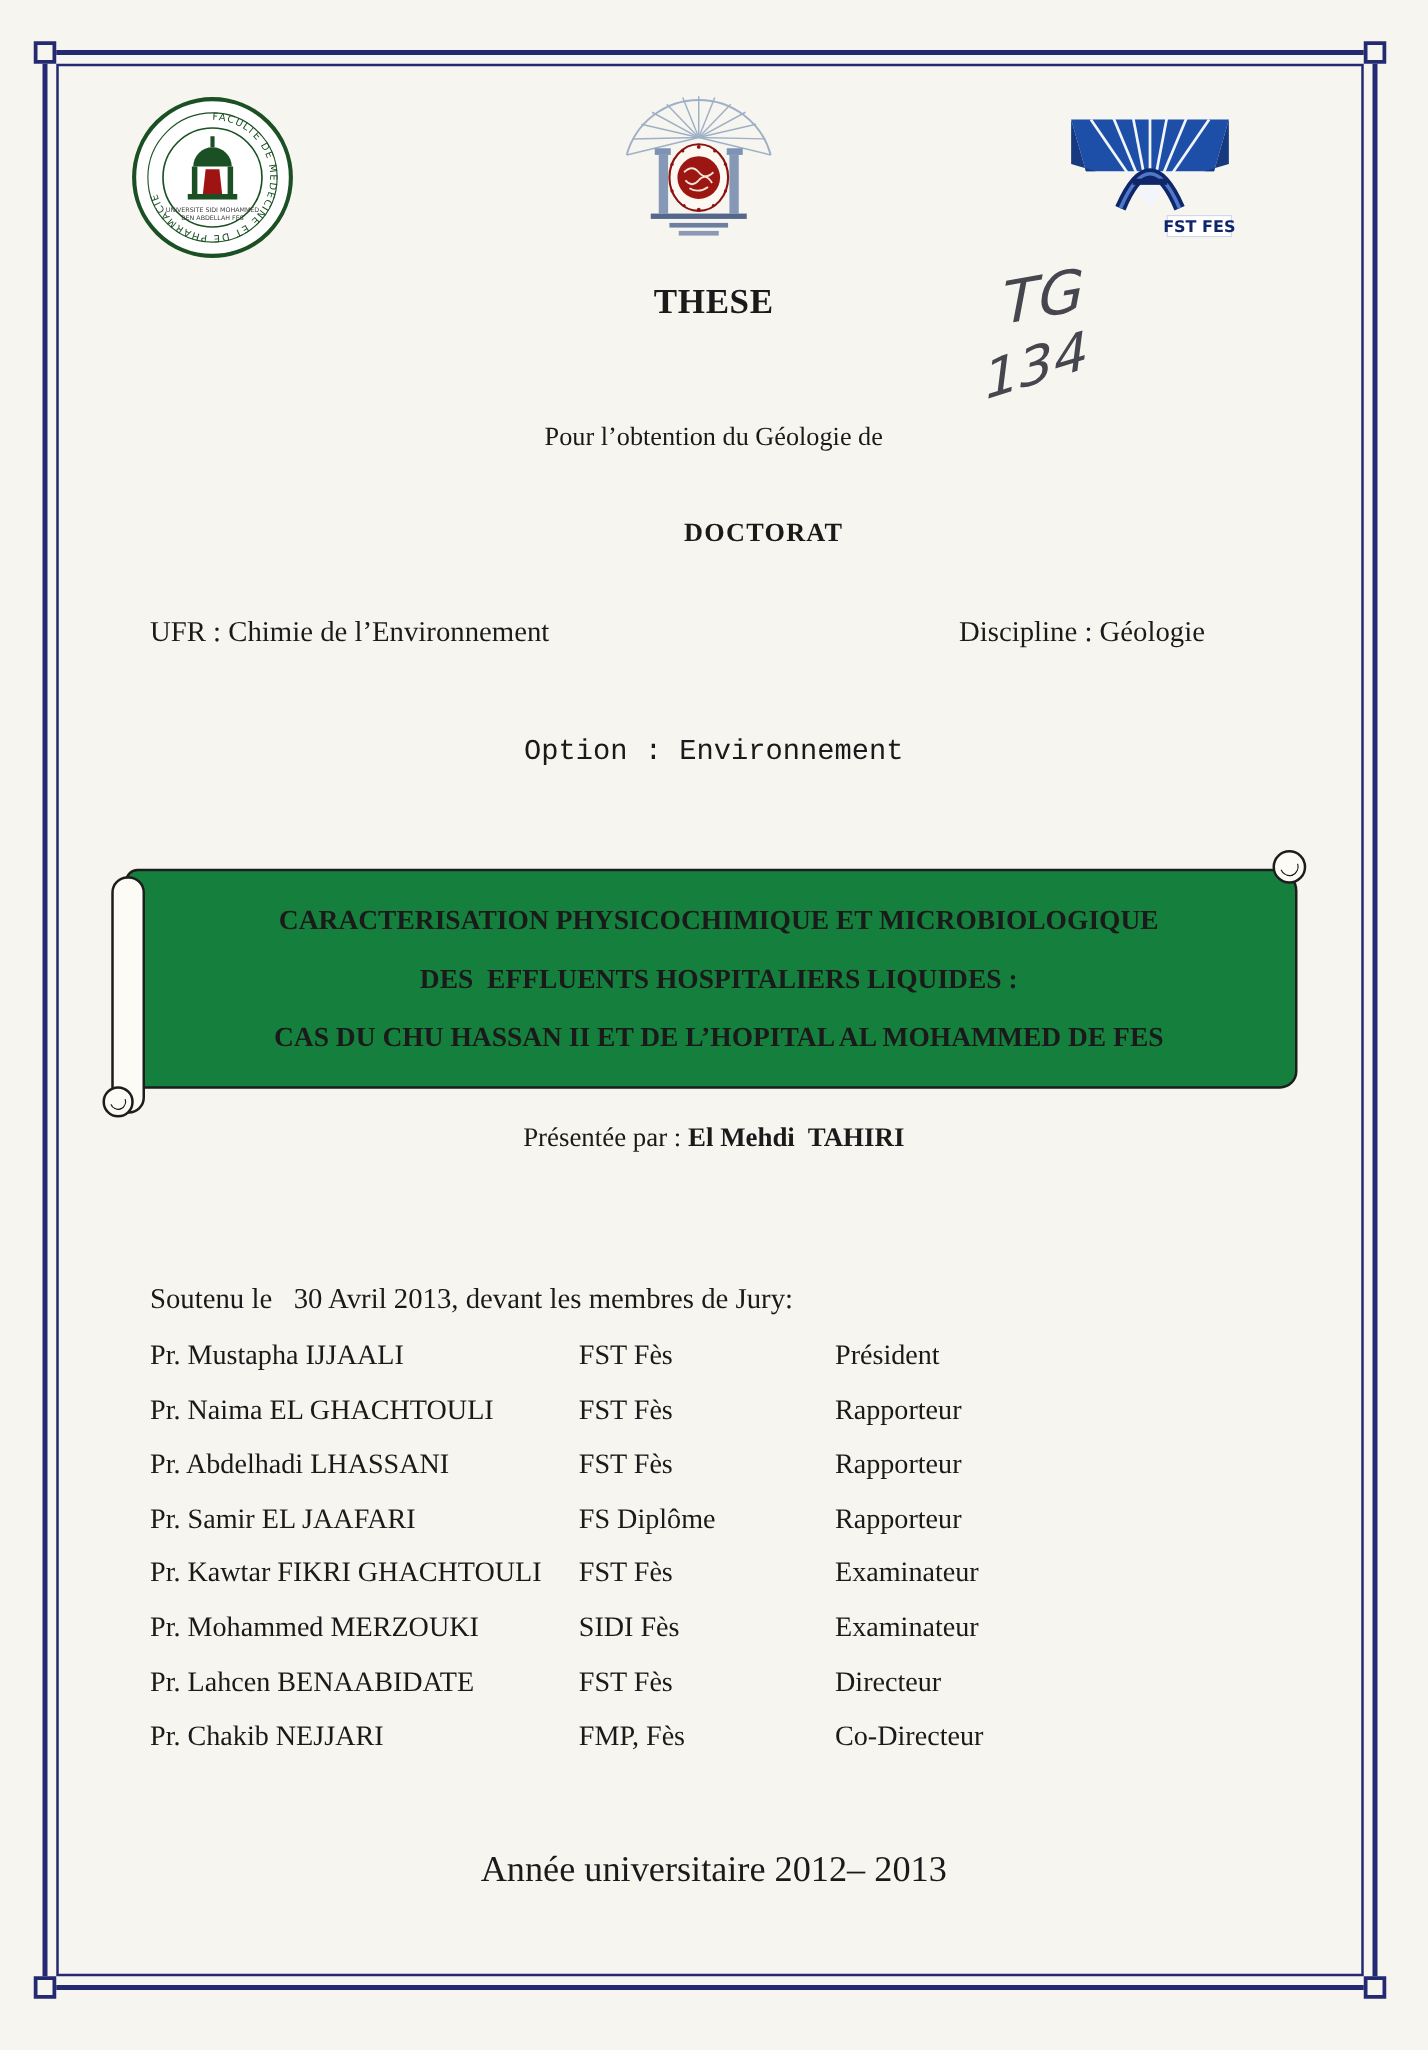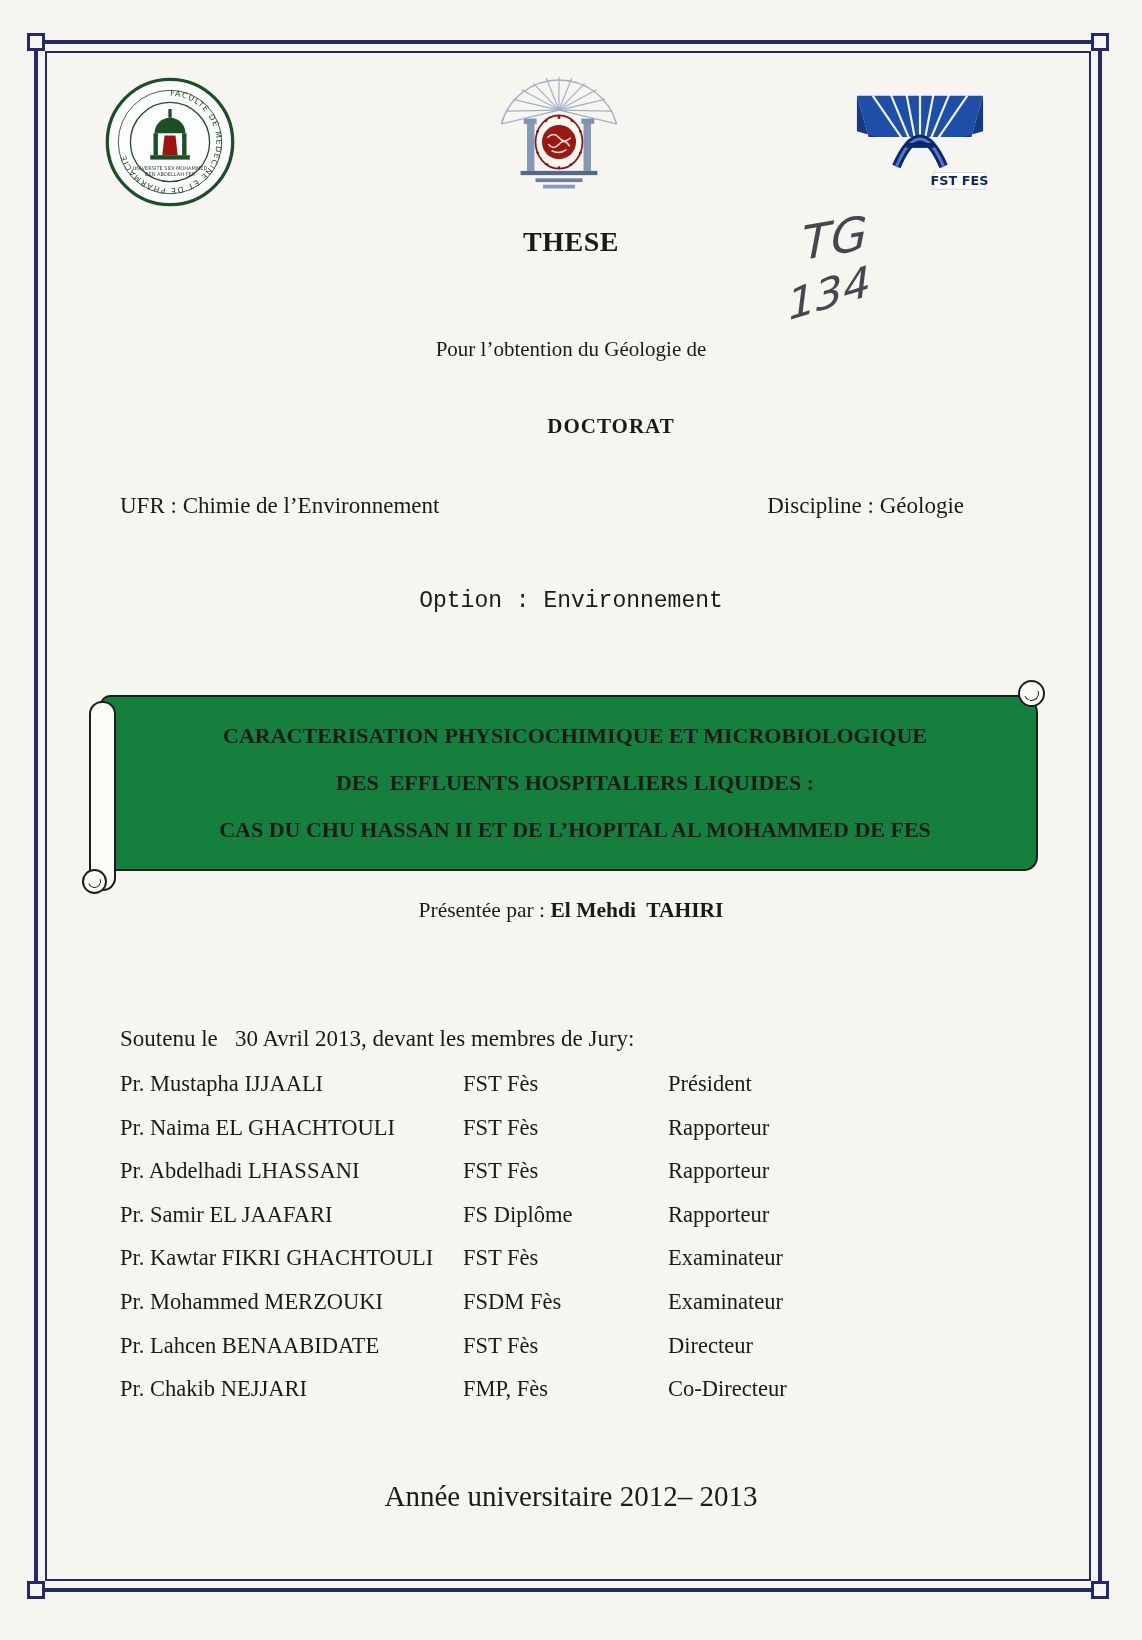--- a/index.html
+++ b/index.html
@@ -238,21 +238,21 @@
 
   <div>Pr. Samir EL JAAFARI</div>
   <div>FS Diplôme</div>
   <div>Rapporteur</div>
 
   <div>Pr. Kawtar FIKRI GHACHTOULI</div>
   <div>FST Fès</div>
   <div>Examinateur</div>
 
   <div>Pr. Mohammed MERZOUKI</div>
-  <div>FSDM Fès</div>
+  <div>SIDI Fès</div>
   <div>Examinateur</div>
 
   <div>Pr. Lahcen BENAABIDATE</div>
   <div>FST Fès</div>
   <div>Directeur</div>
 
   <div>Pr. Chakib NEJJARI</div>
   <div>FMP, Fès</div>
   <div>Co-Directeur</div>
 </div>

